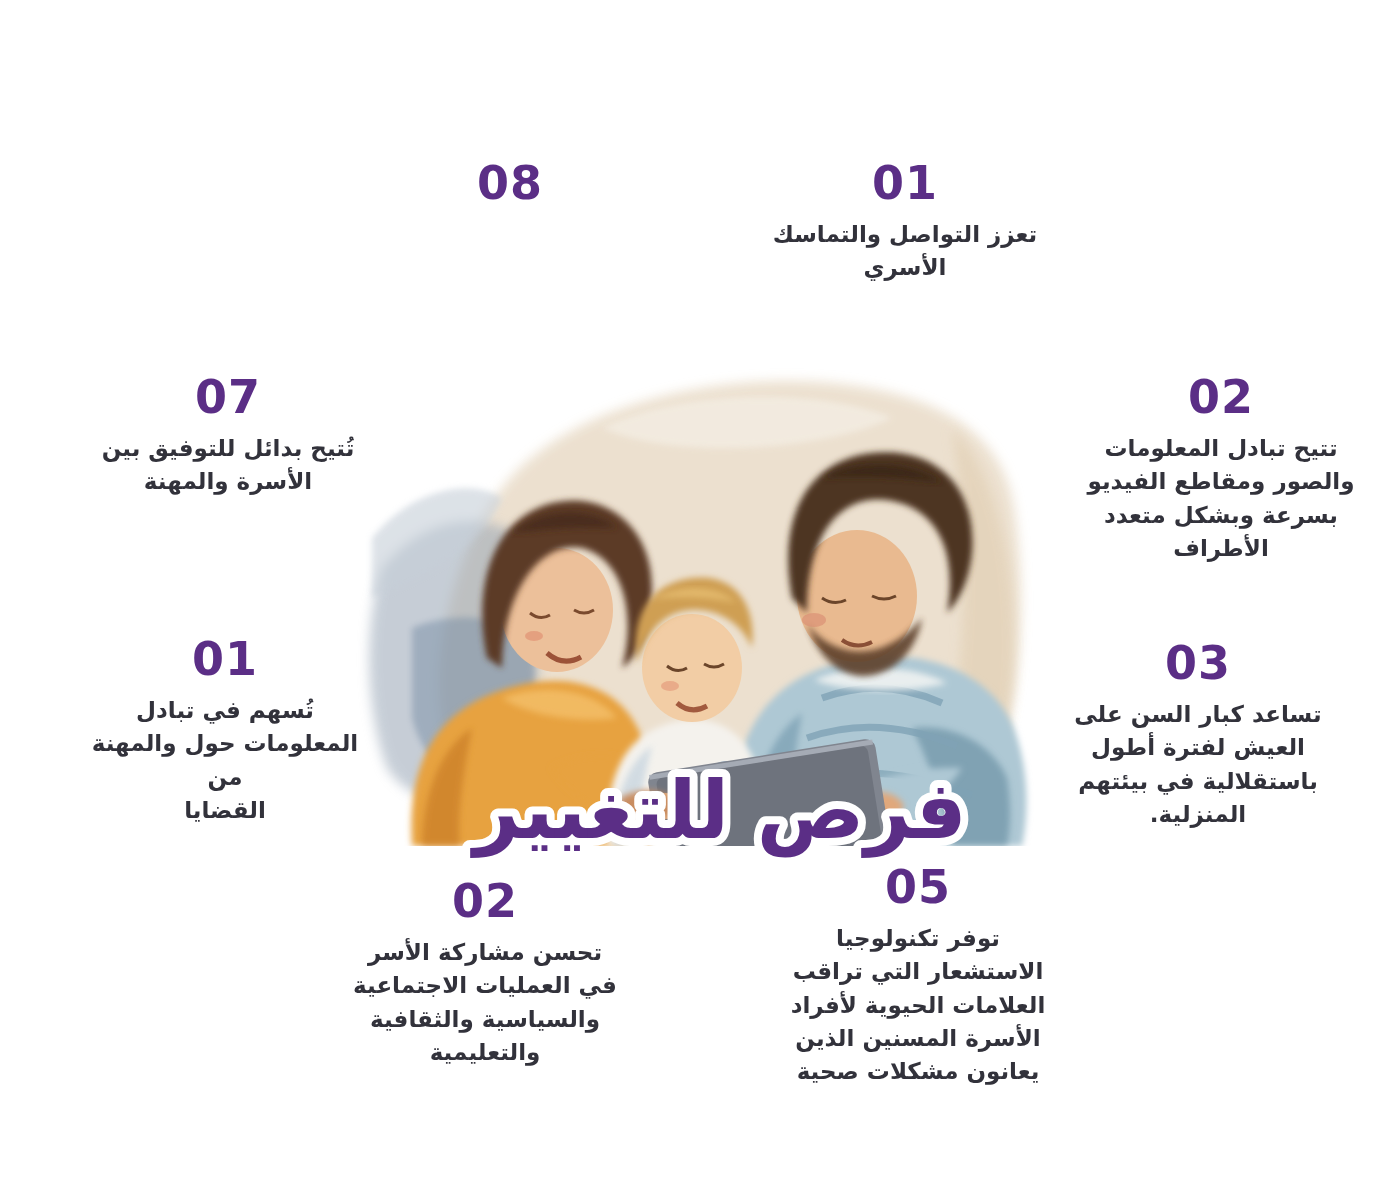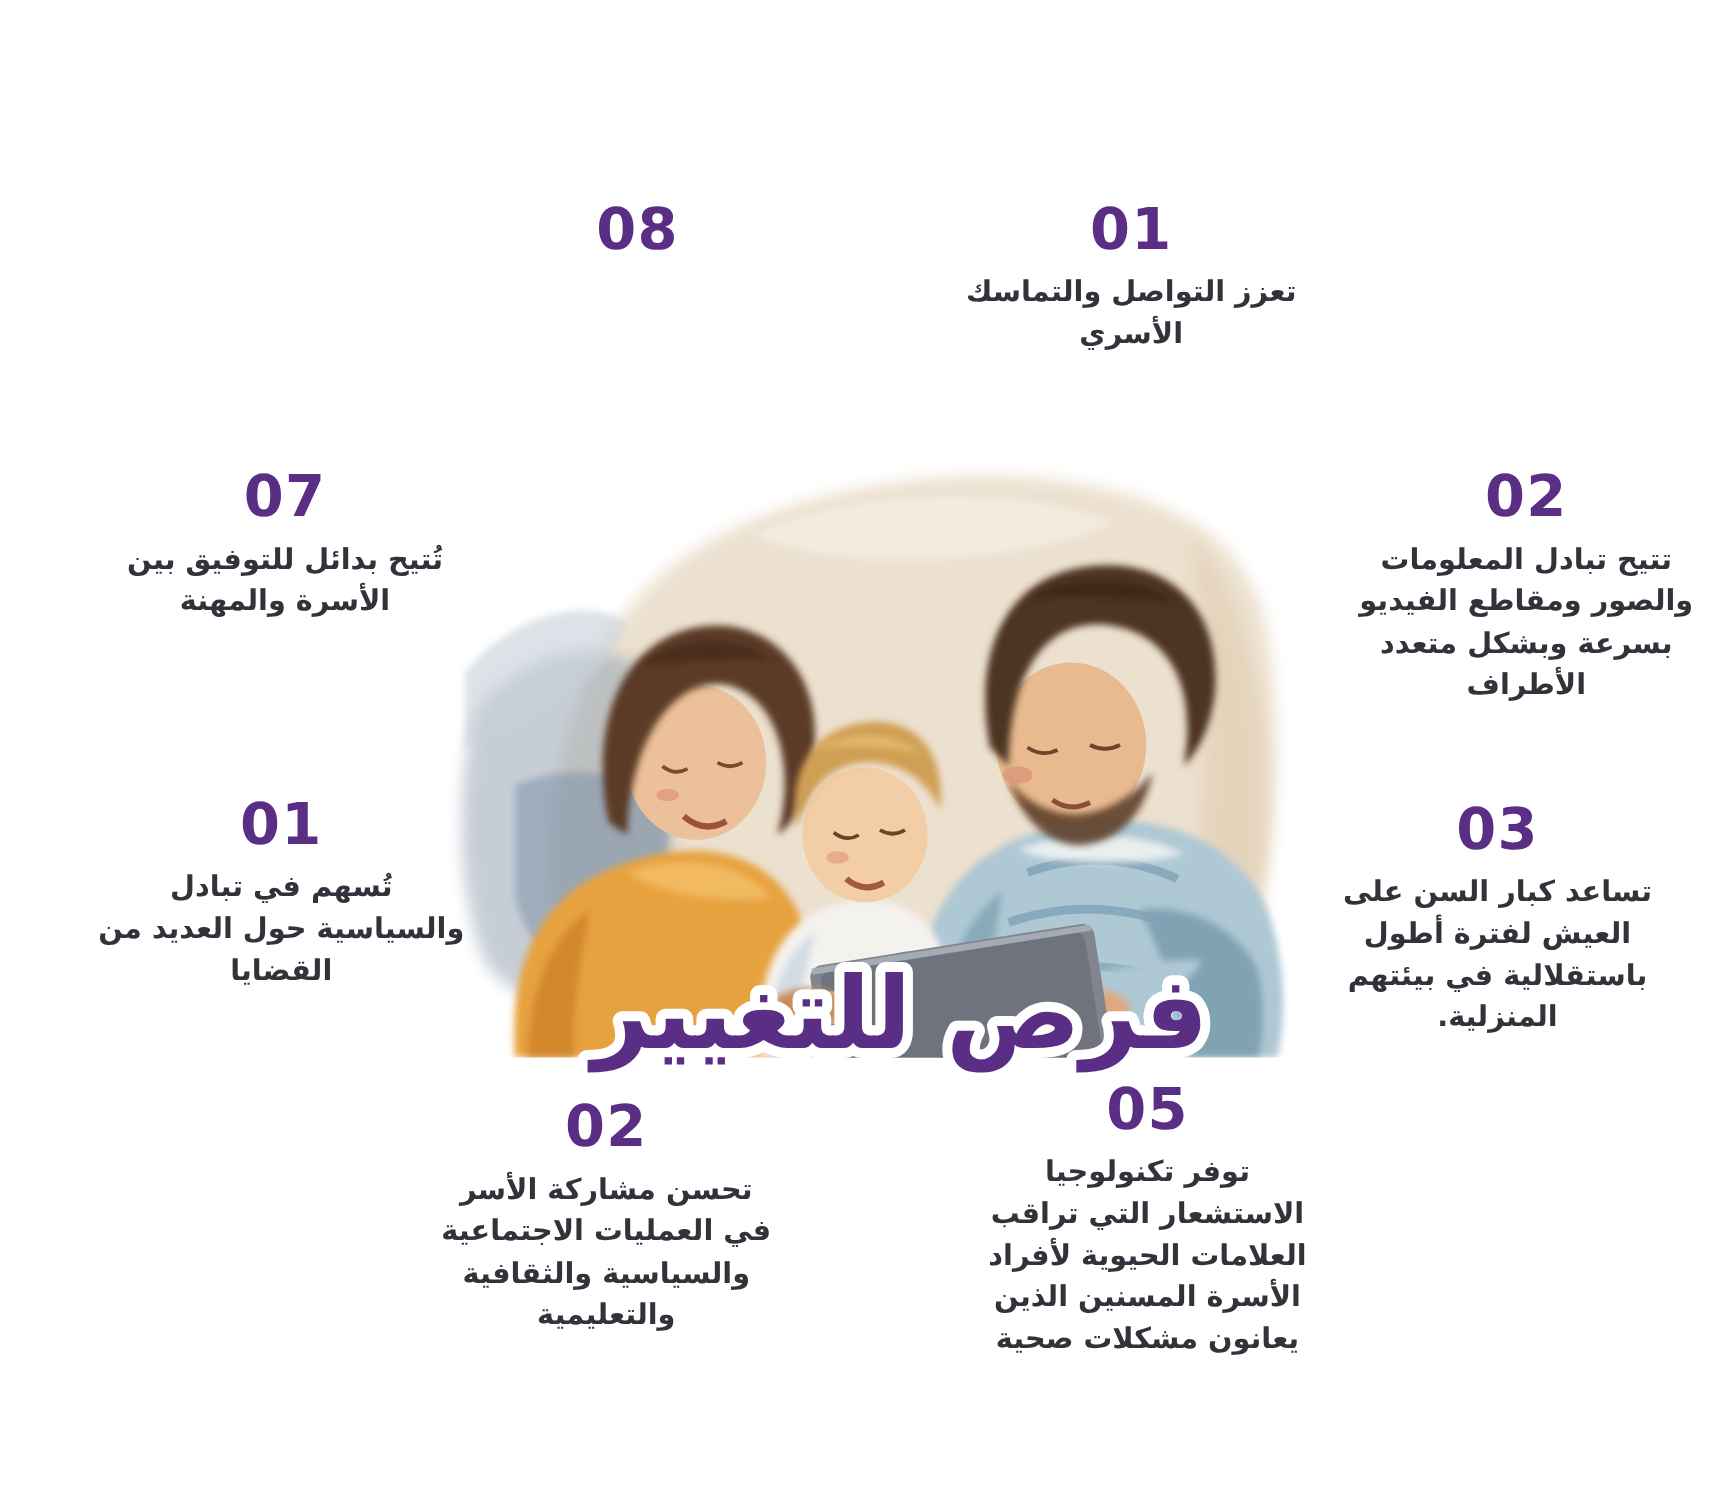--- a/index.html
+++ b/index.html
@@ -200,21 +200,21 @@
     <div class="num">02</div>
     <div class="txt">تحسن مشاركة الأسر
 في العمليات الاجتماعية
 والسياسية والثقافية
 والتعليمية</div>
   </div>
 
   <div class="item i06">
     <div class="num">01</div>
     <div class="txt">تُسهم في تبادل
-والسياسية حول العديد من
+المعلومات حول والمهنة من
 القضايا</div>
   </div>
 
   <div class="item i07">
     <div class="num">07</div>
     <div class="txt">تُتيح بدائل للتوفيق بين
 الأسرة والمهنة</div>
   </div>
 
   <div class="item i08">

